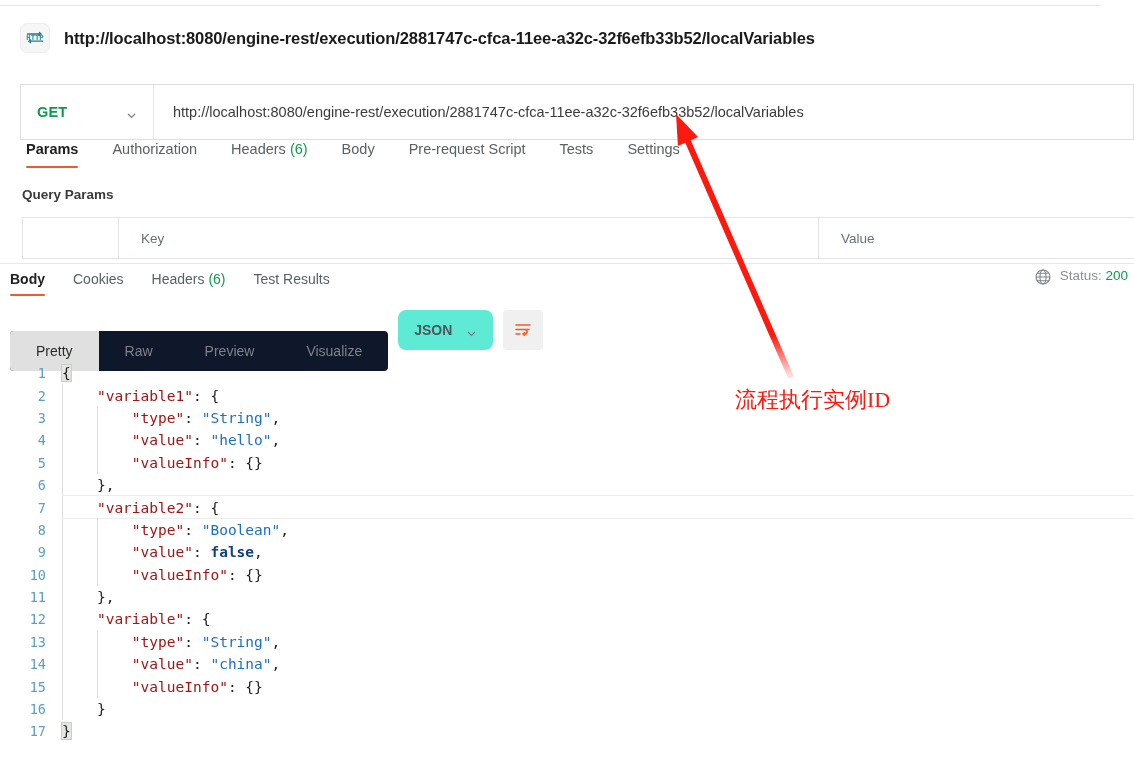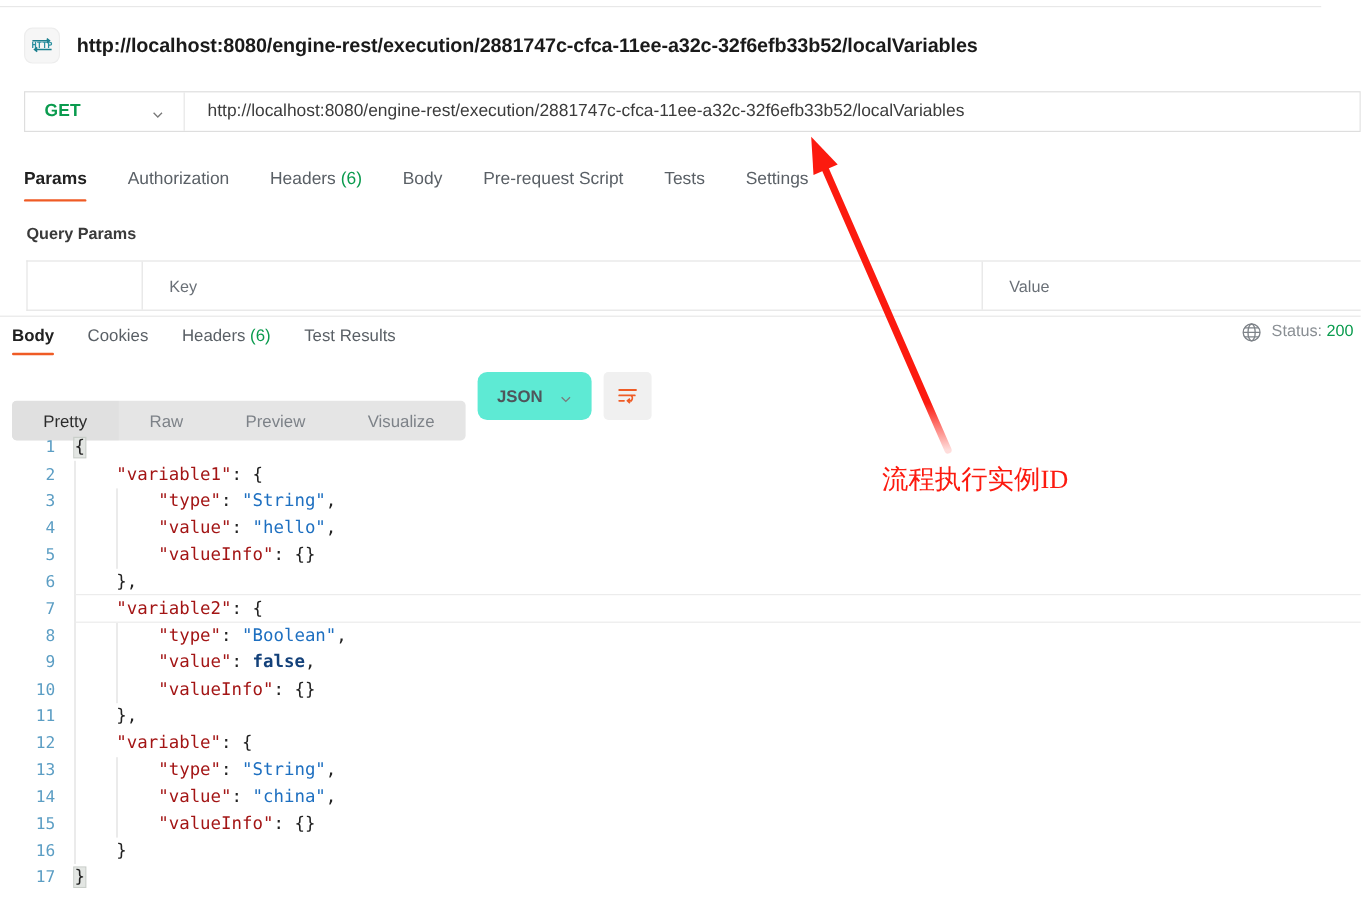--- a/index.html
+++ b/index.html
@@ -30,41 +30,41 @@
   }
   .http-icon svg { display:block; }
   .title-text {
     margin-left:14px;
     font-size:16.5px; font-weight:bold; color:#1a1a1a;
     white-space:nowrap; letter-spacing:-0.1px;
   }
 
   
   .url-bar {
-    position:absolute; left:20px; top:76px; width:1114px; height:34px;
+    position:absolute; left:20px; top:84px; width:1114px; height:56px;
     border:1px solid #dedede; border-radius:0; background:#fff;
     display:flex; align-items:center;
   }
   .method-box {
     width:133px; height:100%;
     display:flex; align-items:center; justify-content:space-between;
     padding:0 16px 0 16px;
     border-right:1px solid #e6e6e6;
   }
   .method-label { font-size:14.5px; font-weight:bold; color:#0a9b4e; letter-spacing:0.2px;}
   .chev { width:11px; height:11px; }
   .url-input {
     flex:1; padding-left:19px; font-size:14.5px; color:#3b3b3b;
     white-space:nowrap; overflow:hidden;
   }
 
   
   .req-tabs {
     position:absolute; left:0; top:136px; width:1134px; height:38px;
-    display:flex; align-items:flex-start; padding-left:20px;
+    display:flex; align-items:flex-start; padding-left:26px;
   }
   .req-tab {
     font-size:14.5px; color:#5a6066; margin-right:34px;
     padding-top:5px; position:relative; white-space:nowrap;
   }
   .req-tab.active { color:#212121; font-weight:bold; }
   .req-tab.active::after {
     content:""; position:absolute; left:0; right:0; bottom:-11px;
     height:2.5px; background:#ef5b25; border-radius:2px;
   }
@@ -114,21 +114,21 @@
   .globe-icon { width:18px; height:18px; }
   .status-txt { font-size:13.5px; color:#8a8f94; }
   .status-code { color:#0a9b4e; }
 
   
   .body-toolbar {
     position:absolute; left:10px; top:310px; height:40px;
     display:flex; align-items:center; gap:10px;
   }
   .seg-group {
-    display:flex; background:#e5e5e5; border-radius:4px; height:33px; overflow:hidden;margin-top:41px;
+    display:flex; background:#0f172a; border-radius:4px; height:40px; overflow:hidden;margin-top:41px;
   }
   .seg {
     padding:0 26px; height:100%; display:flex; align-items:center;
     font-size:14px; color:#7d8288; white-space:nowrap;
   }
   .seg.active { background:#e0e0e0; color:#2b2b2b; }
   .fmt-box {
     background:#5eead4; border-radius:8px; height:40px;
     display:flex; align-items:center; gap:14px; padding:0 16px;
   }

